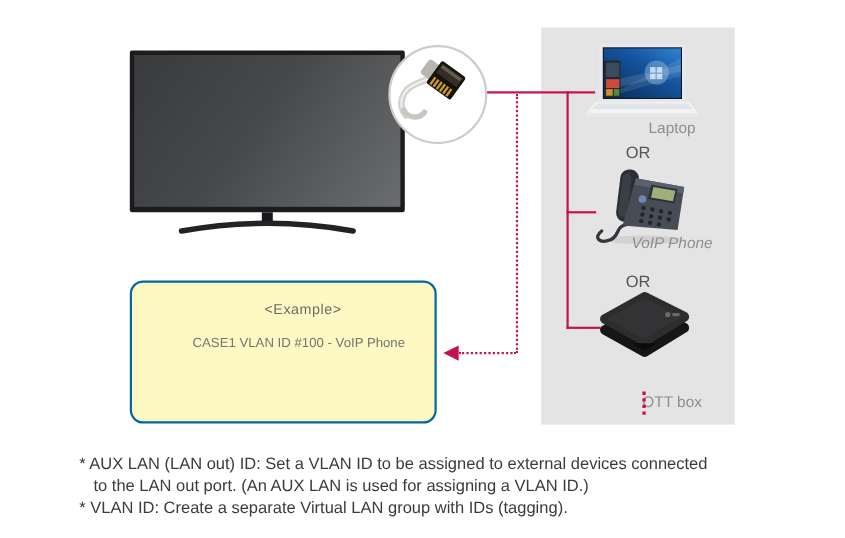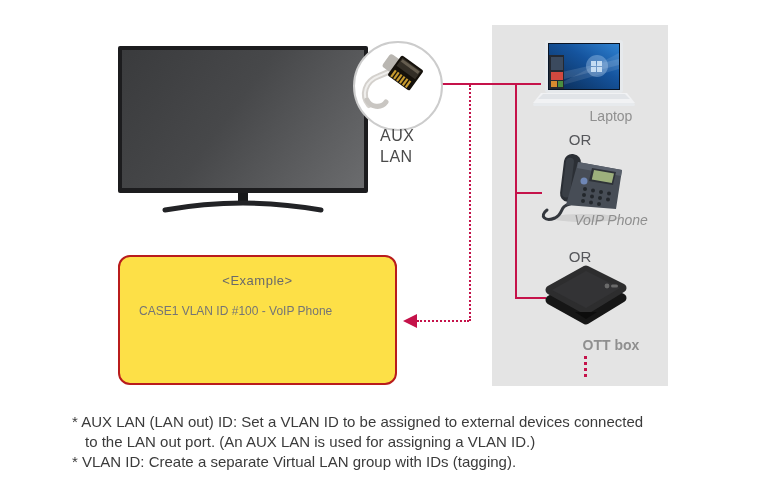--- a/index.html
+++ b/index.html
@@ -24,22 +24,22 @@
   .rl{position:absolute;background:#c5124a;z-index:2;}
   .rl-main{left:438px;top:83px;width:103px;height:2px;}
   .rl-vert{left:515px;top:83px;width:2px;height:216px;}
   .rl-voip{left:515px;top:192px;width:27px;height:2px;}
   .rl-ott{left:515px;top:297px;width:31px;height:2px;}
   .dot-v{position:absolute;left:469px;top:85px;height:236px;width:0;border-left:2px dotted #c5124a;z-index:2;}
   .dot-h{position:absolute;left:417px;top:320px;width:52px;height:0;border-top:2px dotted #c5124a;z-index:2;}
   .arrow-left{position:absolute;left:403px;top:314px;width:0;height:0;z-index:2;
     border-top:7px solid transparent;border-bottom:7px solid transparent;border-right:14px solid #c5124a;}
   
-  .example-box{position:absolute;left:118px;top:255px;width:279px;height:130px;background:#fde047;
-    border:2px solid #b91c1c;border-radius:12px;box-sizing:border-box;z-index:2;}
+  .example-box{position:absolute;left:118px;top:255px;width:279px;height:130px;background:#fef9c3;
+    border:2px solid #0369a1;border-radius:12px;box-sizing:border-box;z-index:2;padding-left:36px;}
   .example-title{margin-top:16px;text-align:center;font-size:13px;color:#6a6a6a;letter-spacing:.5px;}
   .example-cases{margin:11px 0 0 19px;font-size:12px;color:#757575;line-height:25px;}
   
   .dev-icon{position:absolute;z-index:2;}
   .dev-label{position:absolute;left:492px;width:176px;text-align:center;font-size:14px;color:#8f8f8f;z-index:2;margin-left:31px;}
   .or-label{position:absolute;left:492px;width:176px;text-align:center;font-size:15px;font-weight:normal;color:#55565a;z-index:2;}
   .ellipsis-v{position:absolute;left:584px;top:356px;height:21px;width:0;border-left:3px dotted #c5124a;z-index:2;}
   
   .footnotes{position:absolute;left:72px;top:412px;width:660px;font-size:15px;line-height:20px;color:#3b3b3b;z-index:2;}
   .fn-indent{padding-left:13px;}
@@ -78,24 +78,20 @@
         <rect x="2" y="-3" width="23" height="10" fill="#332e26"></rect>
         <rect x="3" y="-2" width="21" height="3" fill="#6e6557" opacity="0.85"></rect>
         <rect x="3" y="11" width="2.2" height="8" fill="#c79a2e"></rect>
         <rect x="6.6" y="11" width="2.2" height="8" fill="#c79a2e"></rect>
         <rect x="10.2" y="11" width="2.2" height="8" fill="#c79a2e"></rect>
         <rect x="13.8" y="11" width="2.2" height="8" fill="#c79a2e"></rect>
         <rect x="17.4" y="11" width="2.2" height="8" fill="#c79a2e"></rect>
         <rect x="21" y="11" width="2.2" height="8" fill="#c79a2e"></rect>
       </g>
     </svg>
-  </div>
-  <div class="aux-label">
-    <div>AUX</div>
-    <div>LAN</div>
   </div>
 
   <div class="example-box">
     <div class="example-title">&lt;Example&gt;</div>
     <div class="example-cases">
       <div>CASE1 VLAN ID #100 - VoIP Phone</div>
     </div>
   </div>
 
   <svg class="dev-icon" style="left:533px;top:39px;" width="102" height="70" viewBox="0 0 102 70">
@@ -158,21 +154,21 @@
   <div class="or-label" style="top:248px;">OR</div>
 
   <svg class="dev-icon" style="left:541px;top:264px;" width="90" height="72" viewBox="0 0 90 72">
     <path d="M45,16 L81,34 L45,56 L9,36 Z" fill="#161616" stroke="#161616" stroke-width="9" stroke-linejoin="round"></path>
     <path d="M45,6 L81,24 L45,46 L9,26 Z" fill="#2d2d2e" stroke="#2d2d2e" stroke-width="9" stroke-linejoin="round"></path>
     <path d="M45,7 L79,24 L45,44 L11,26 Z" fill="#333335"></path>
     <polygon points="34,48 56,48 45,55" fill="#0c0c0c"></polygon>
     <circle cx="66" cy="22" r="2.4" fill="#6a6a6a"></circle>
     <rect x="70" y="20.5" width="7" height="3" rx="1.5" fill="#6a6a6a"></rect>
   </svg>
-  <div class="dev-label" style="top:337px;font-weight:bold;">OTT box</div>
+  <div class="dev-label" style="top:357px;">OTT box</div>
   <div class="ellipsis-v"></div>
 
   <div class="footnotes">
     <div>* AUX LAN (LAN out) ID: Set a VLAN ID to be assigned to external devices connected</div>
     <div class="fn-indent">to the LAN out port. (An AUX LAN is used for assigning a VLAN ID.)</div>
     <div>* VLAN ID: Create a separate Virtual LAN group with IDs (tagging).</div>
   </div>
 
 </div>
 

